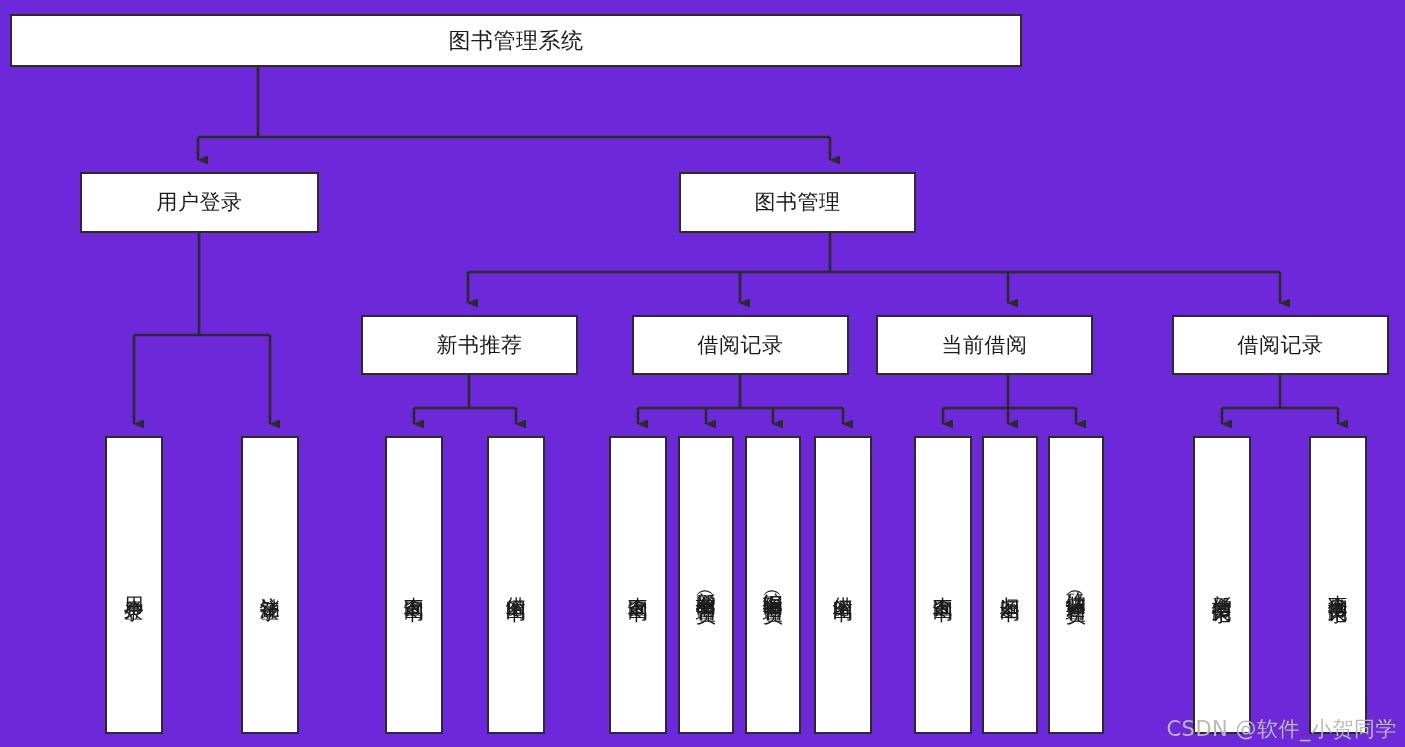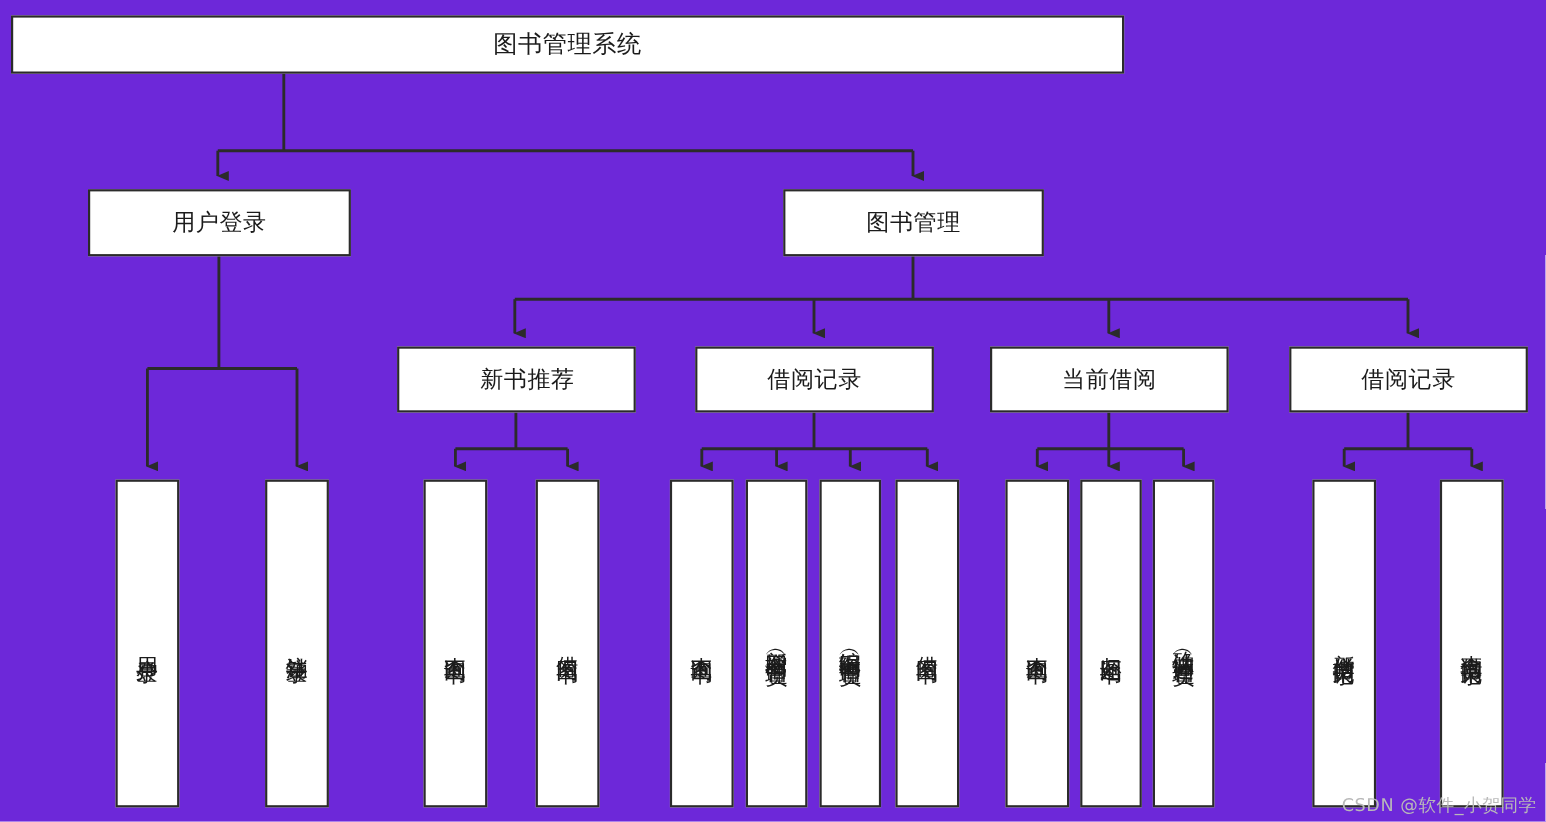--- a/index.html
+++ b/index.html
@@ -60,21 +60,21 @@
     white-space: normal;
     max-height: 280px;
   }
   .node.root .node-label {
     font-size: 22px;
   }
   #watermark {
     position: absolute;
     right: 8px;
     bottom: 4px;
-    font-size: 16px;
+    font-size: 21px;
     color: #b9b9b9;
     letter-spacing: 0.5px;
     white-space: nowrap;
     user-select: none;
   }
 </style>
 </head>
 <body>
 
 <div id="diagram-root">
@@ -129,31 +129,31 @@
     </g>
   </svg>
 
   <div class="node horizontal root" style="left:10px; top:14px; width:1012px; height:53px;">
     <span class="node-label">图书管理系统</span>
   </div>
 
   <div class="node horizontal" style="left:80px; top:172px; width:239px; height:61px;">
     <span class="node-label">用户登录</span>
   </div>
-  <div class="node horizontal" style="left:712px; top:172px; width:237px; height:61px;">
+  <div class="node horizontal" style="left:679px; top:172px; width:237px; height:61px;">
     <span class="node-label">图书管理</span>
   </div>
 
   <div class="node horizontal" style="left:361px; top:315px; width:217px; height:60px;padding-left:20px;">
     <span class="node-label">新书推荐</span>
   </div>
   <div class="node horizontal" style="left:632px; top:315px; width:217px; height:60px;">
     <span class="node-label">借阅记录</span>
   </div>
-  <div class="node horizontal" style="left:900px; top:315px; width:217px; height:60px;">
+  <div class="node horizontal" style="left:876px; top:315px; width:217px; height:60px;">
     <span class="node-label">当前借阅</span>
   </div>
   <div class="node horizontal" style="left:1172px; top:315px; width:217px; height:60px;">
     <span class="node-label">借阅记录</span>
   </div>
 
   <div class="node vertical" style="left:105px; top:436px; width:58px; height:298px;">
     <span class="node-label">用户登录</span>
   </div>
   <div class="node vertical" style="left:241px; top:436px; width:58px; height:298px;">

